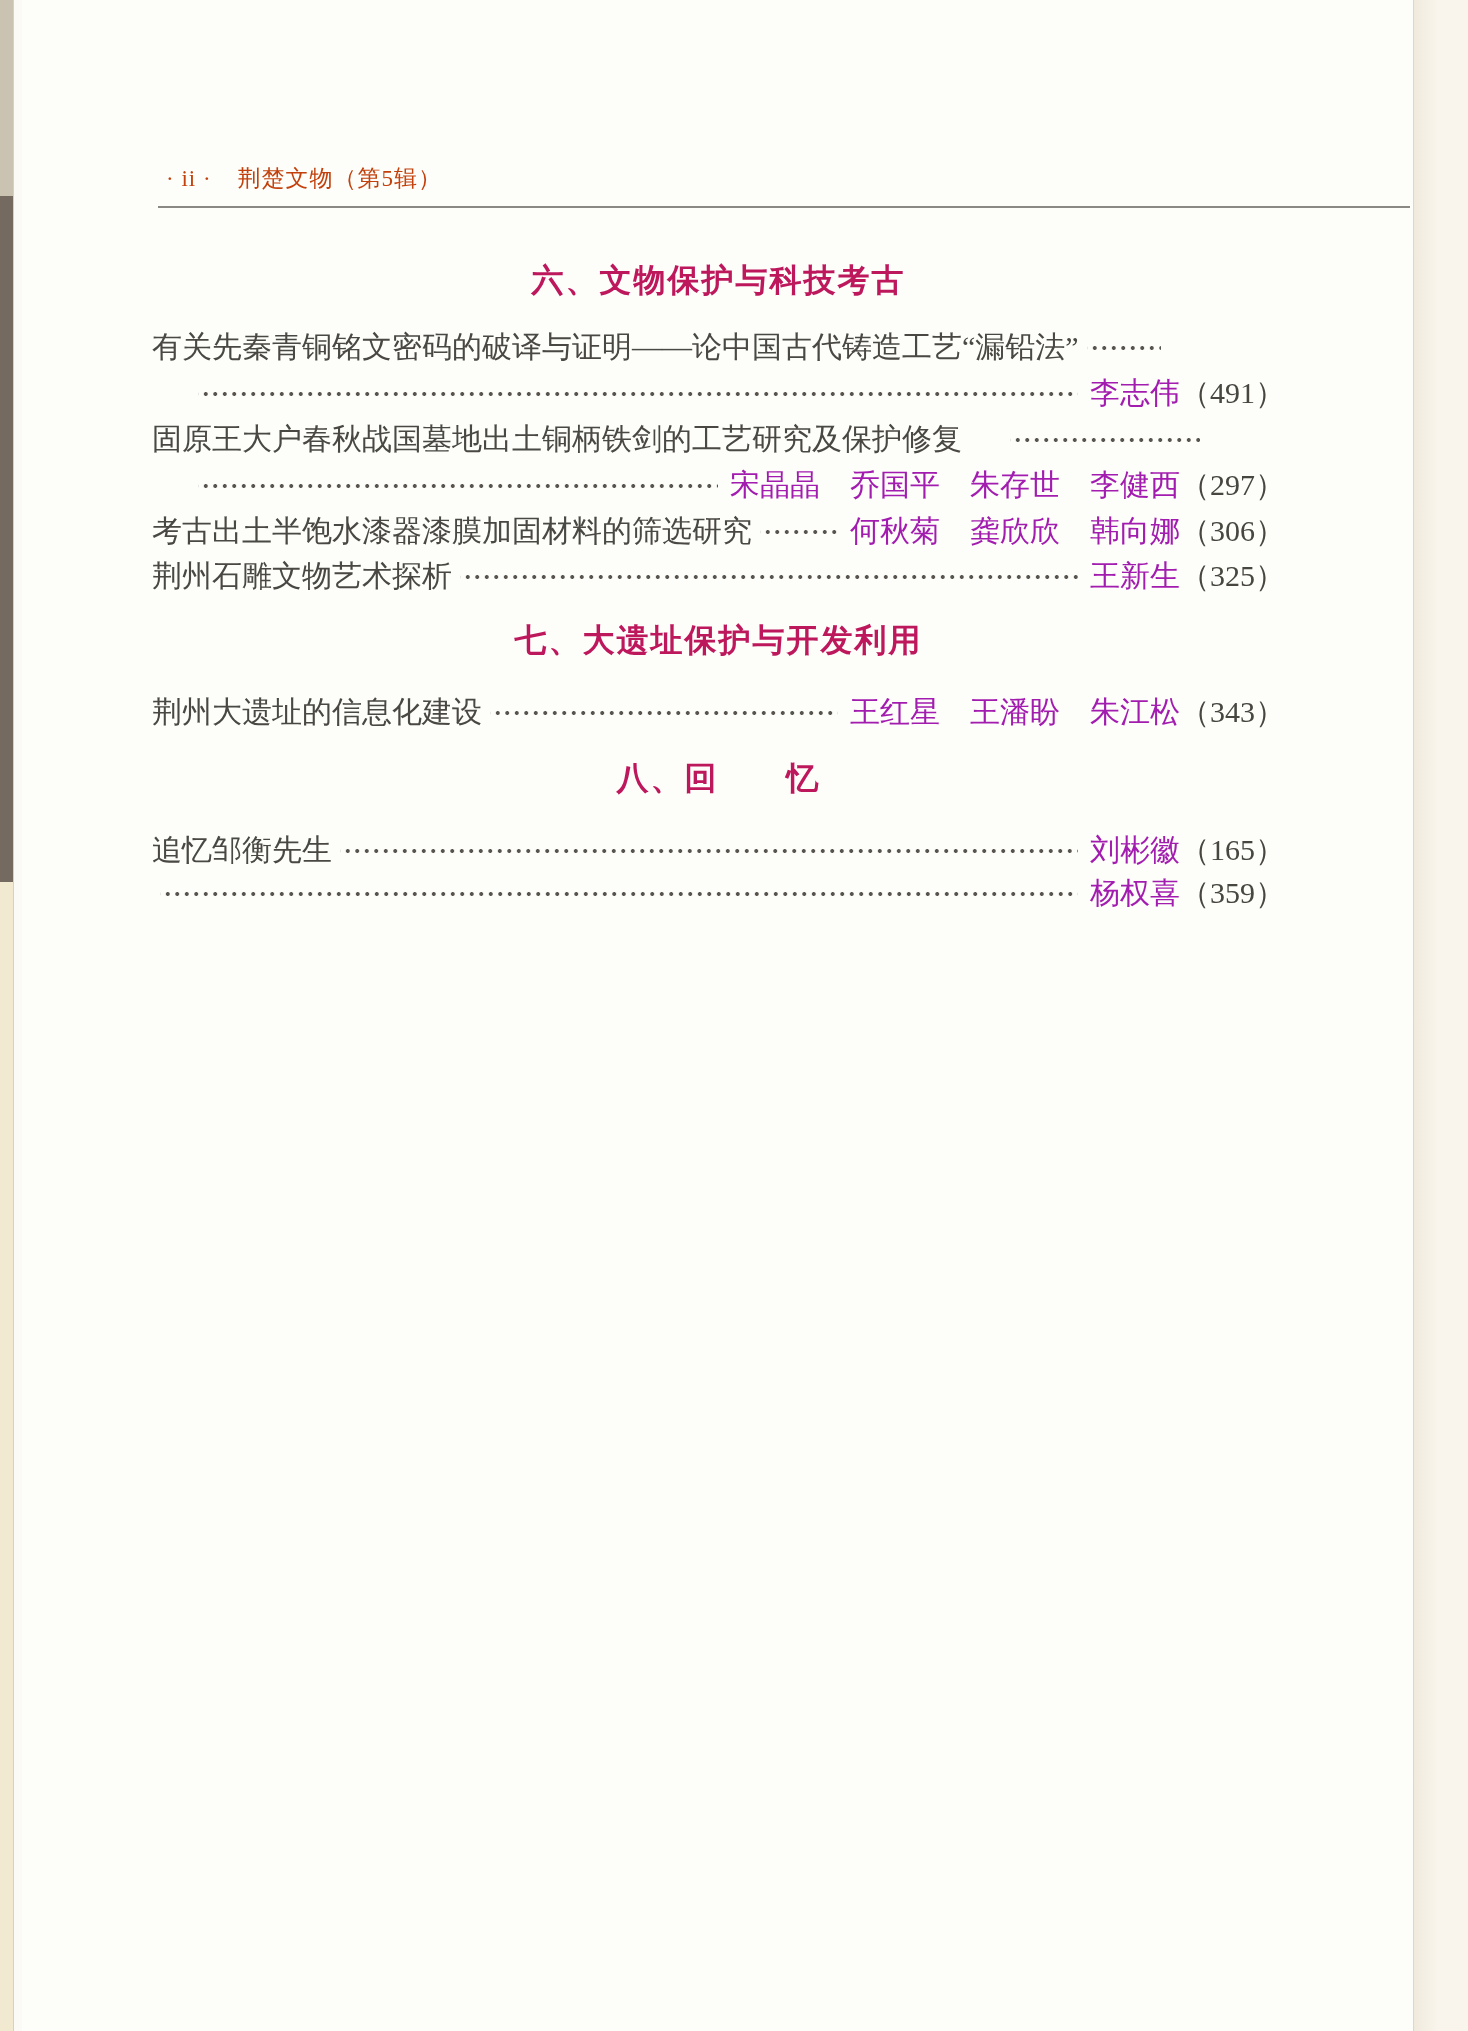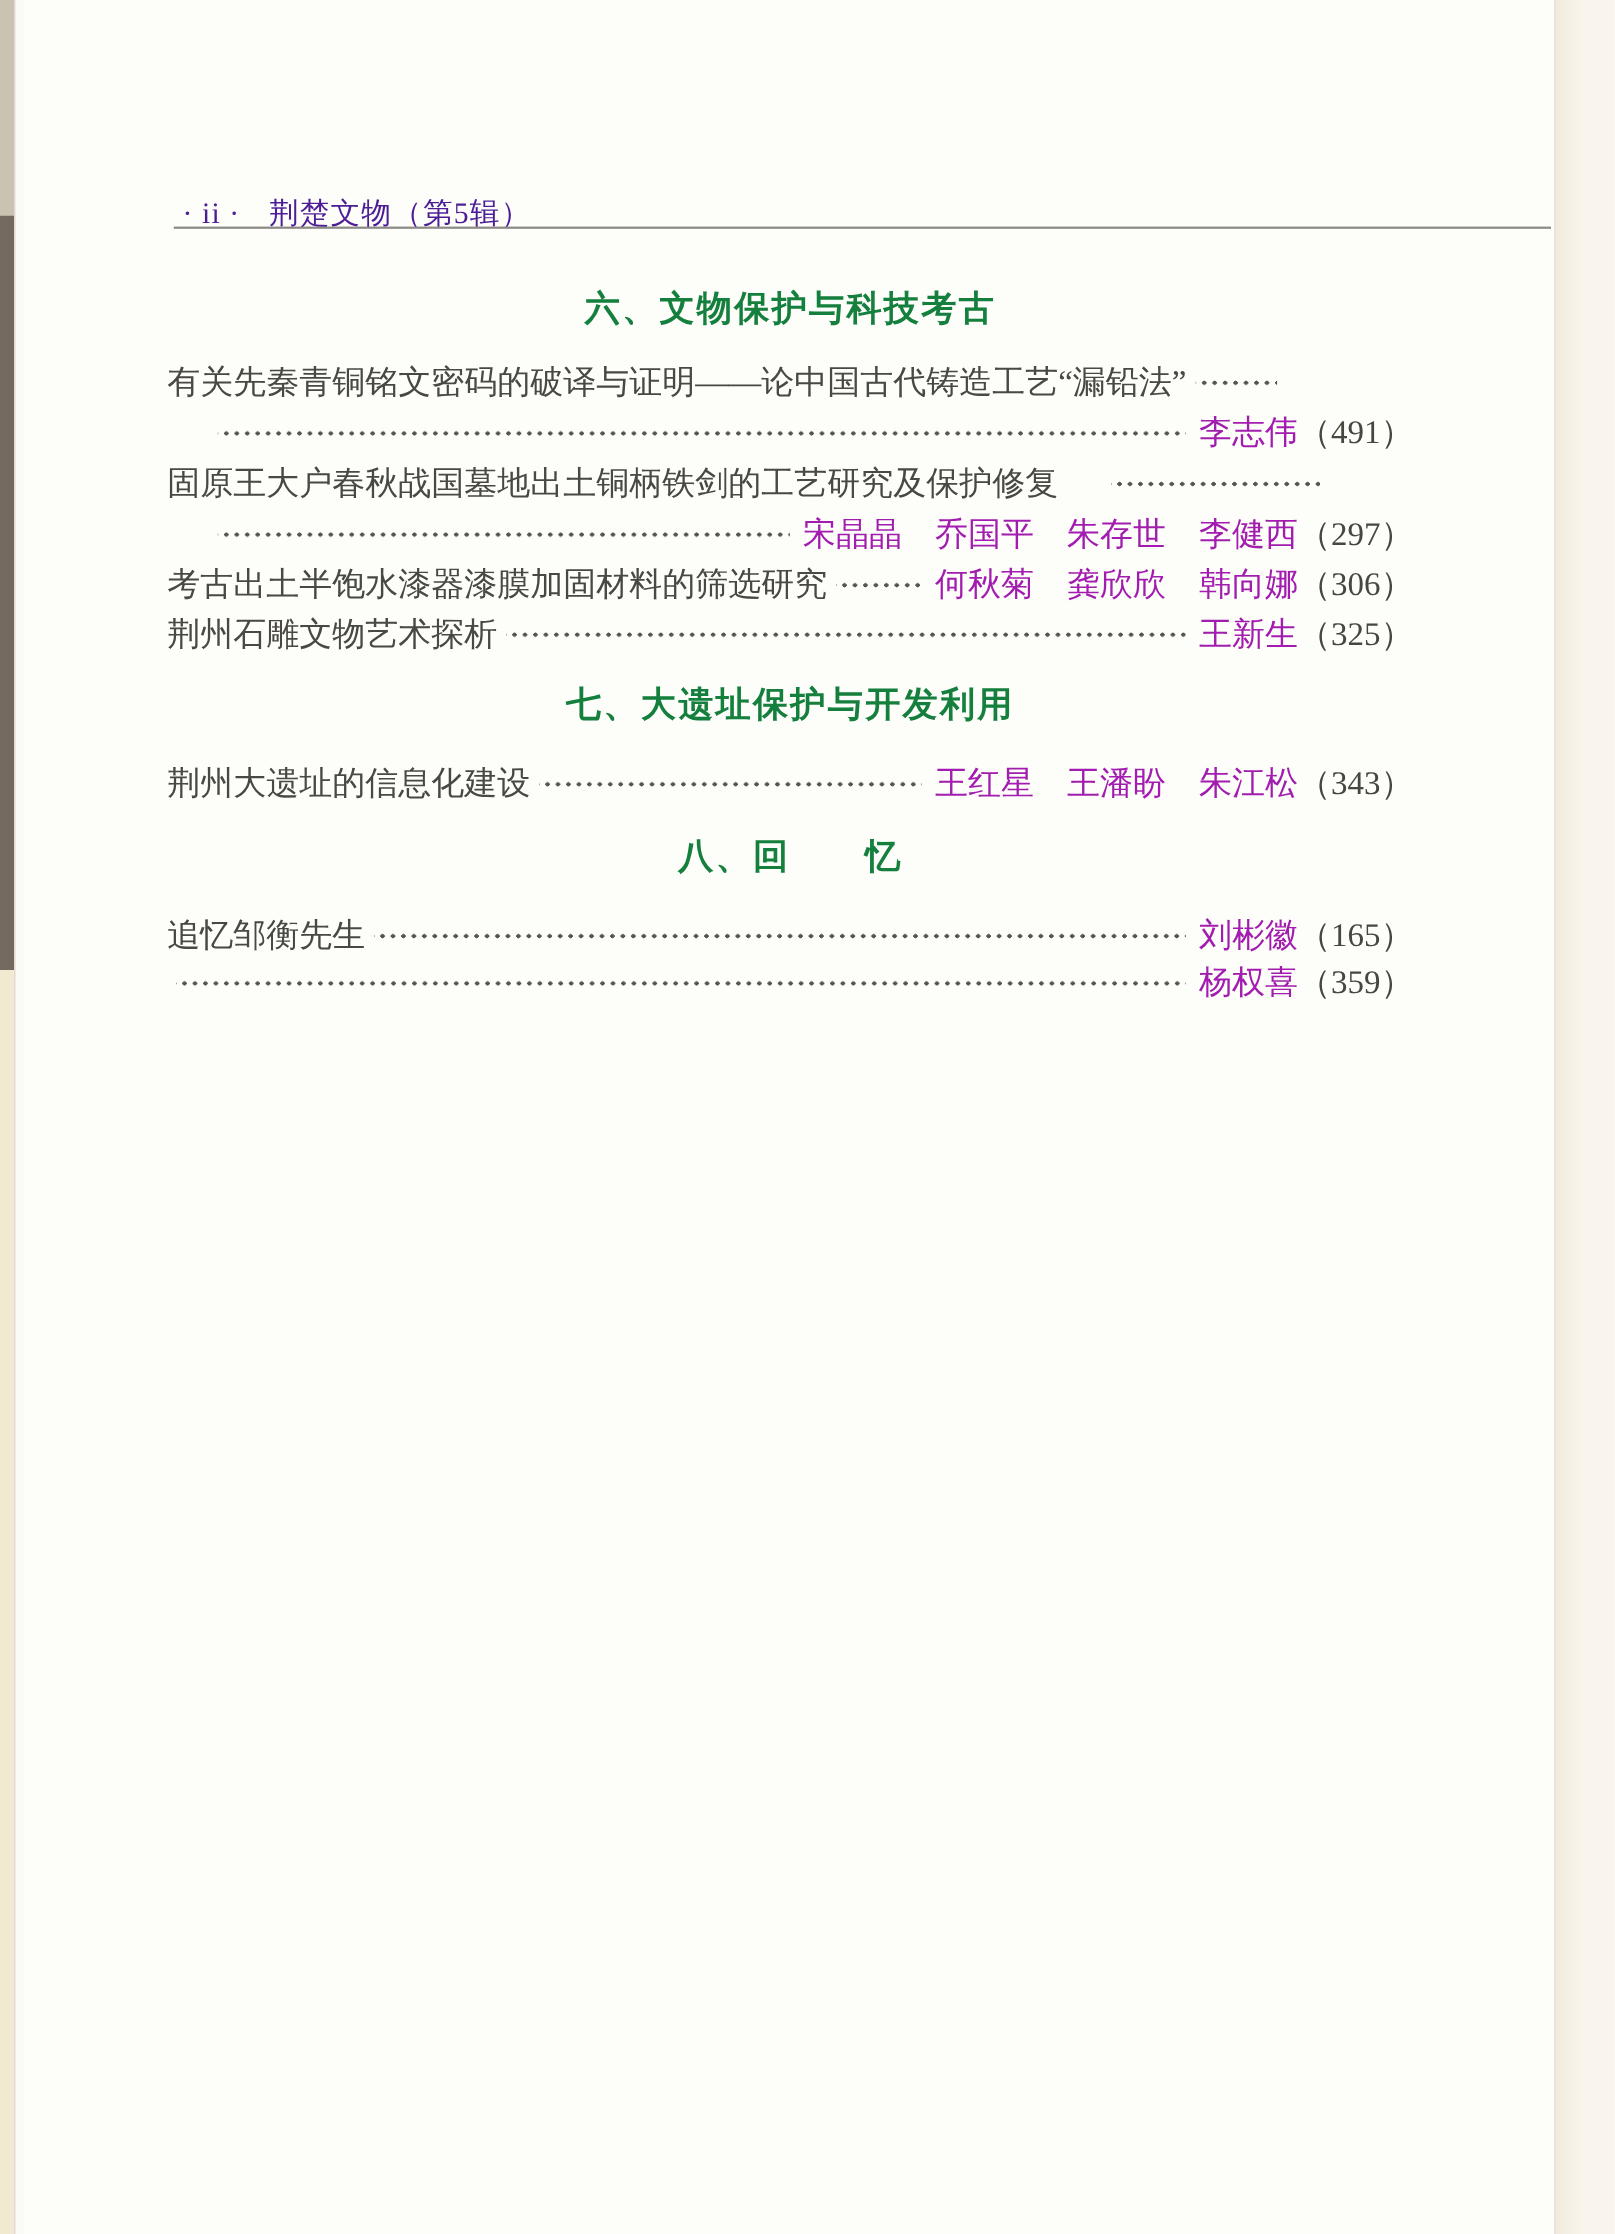--- a/index.html
+++ b/index.html
@@ -12,27 +12,27 @@
   
   .gutter-top   {position:absolute;left:0;top:0;width:13px;height:196px;background:#cac3b2;}
   .gutter-mid   {position:absolute;left:0;top:196px;width:13px;height:686px;background:#746a5f;}
   .gutter-bot   {position:absolute;left:0;top:882px;width:13px;height:1149px;background:#f1ead0;}
   .edge-sliver  {position:absolute;left:13px;top:0;width:9px;height:100%;
                  background:#fbfaf6;border-left:1px solid #d6d1c5;box-sizing:border-box;}
   .right-margin {position:absolute;left:1413px;top:0;width:55px;height:100%;
                  background:linear-gradient(to right,#f0eadd,#f9f5ec 45%);
                  border-left:1px solid #ded8cb;box-sizing:border-box;}
   
-  .running-head{position:absolute;left:166px;top:176px;display:flex;align-items:baseline;gap:26px;
-                font-size:27px;color:#4c1d95;letter-spacing:1px;}
+  .running-head{position:absolute;left:166px;top:163px;display:flex;align-items:baseline;gap:26px;
+                font-size:23px;color:#c2410c;letter-spacing:1px;}
   .head-rule{position:absolute;left:158px;top:206px;width:1252px;height:2px;background:#8a8983;}
   
   .sec-heading{position:absolute;left:152px;width:1133px;text-align:center;
                font-family:"Liberation Sans","DejaVu Sans",sans-serif;font-weight:bold;
-               font-size:32px;color:#15803d;letter-spacing:2px;}
+               font-size:32px;color:#be185d;letter-spacing:2px;}
   .y-h6{top:259px;} .y-h7{top:619px;} .y-h8{top:757px;}
   
   .toc-line{position:absolute;left:152px;width:1133px;height:40px;
             display:flex;align-items:center;font-size:30px;}
   .y-l1{top:327px;} .y-l2{top:373px;} .y-l3{top:419px;gap:40px;} .y-l4{top:465px;}
   .y-l5{top:511px;} .y-l6{top:556px;} .y-l7{top:692px;} .y-l8{top:830px;} .y-l9{top:873px;}
   .title{white-space:pre;}
   .indent{flex:0 0 38px;}
   .dots{height:100%;
         background-image:radial-gradient(circle,#57544e 1.8px,transparent 2.1px);

